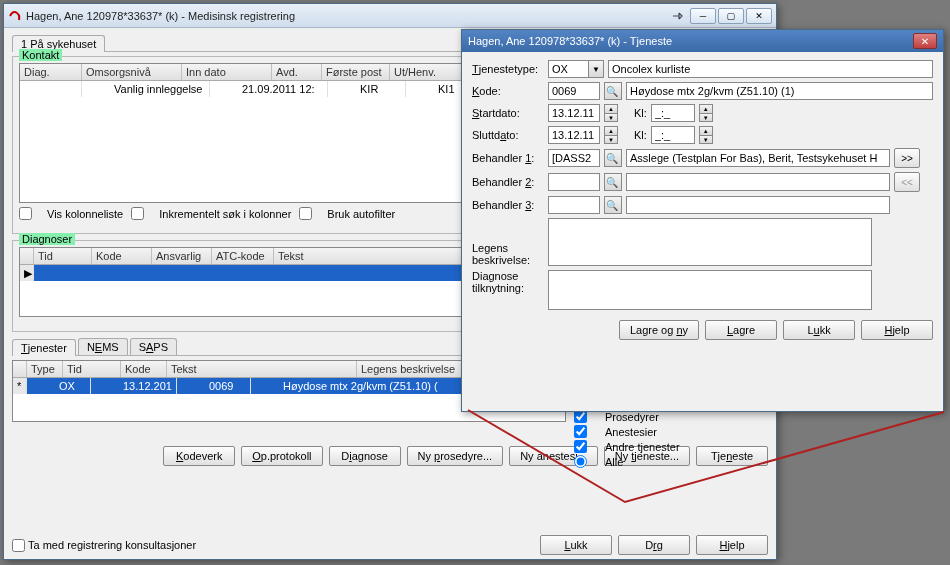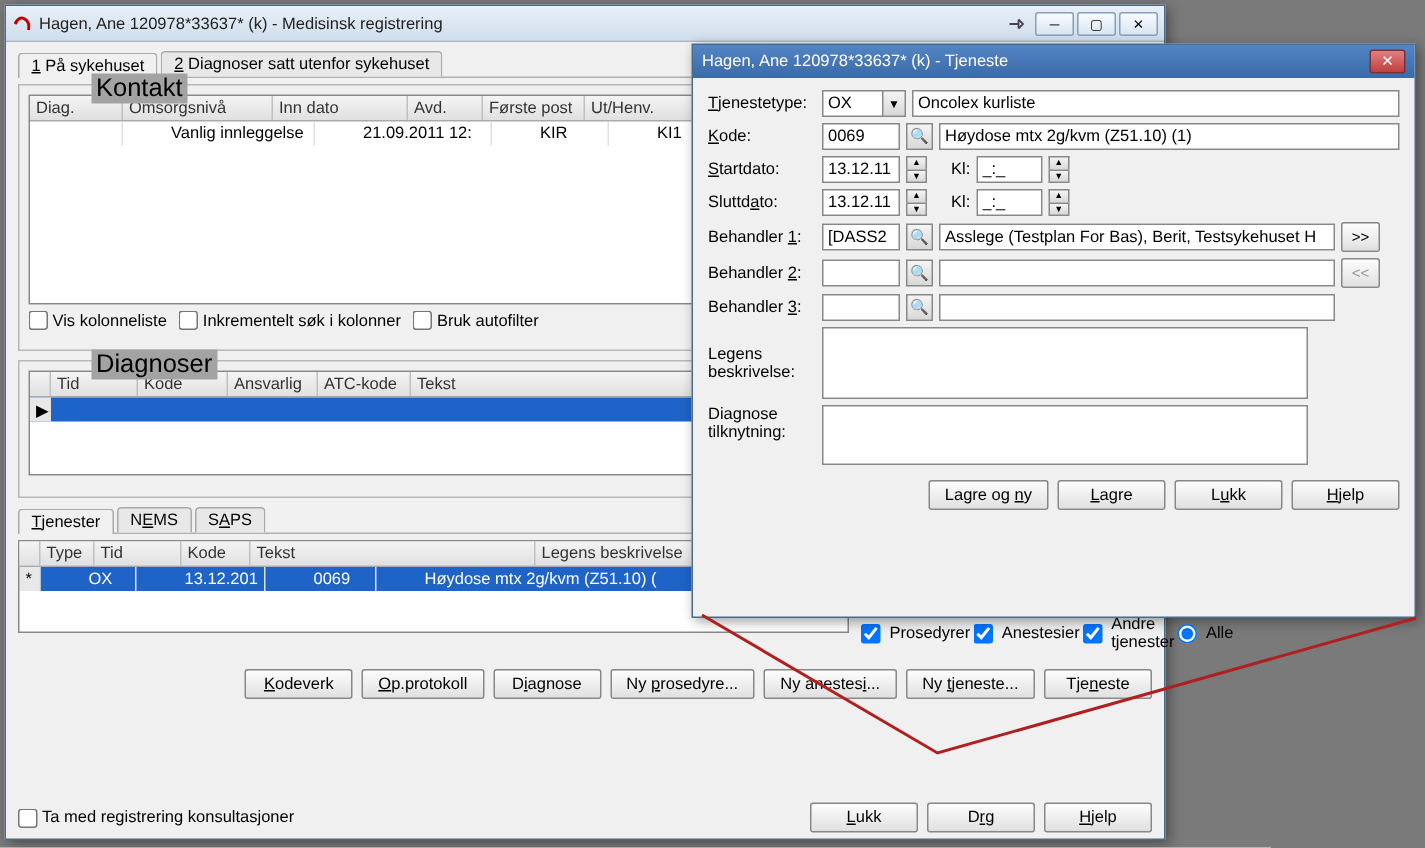--- a/index.html
+++ b/index.html
@@ -10,34 +10,34 @@
   .title-icon { width: 14px; height: 14px; margin-right: 4px; display: inline-flex; align-items: center; justify-content: center; }
   .title-text { flex: 1; font-size: 11px; color: #222; }
   .win-controls { display: flex; gap: 2px; }
   .win-btn { width: 26px; height: 16px; border: 1px solid #8aa0b8; background: linear-gradient(#f8fbff,#d8e5f2); font-size: 9px; display: flex; align-items: center; justify-content: center; cursor: pointer; border-radius: 2px; }
   .pin { width: 24px; height: 16px; display:flex;align-items:center;justify-content:center;}
   .client { padding: 6px 8px; }
   .tabs-row { display: flex; border-bottom: 1px solid #b0b0b0; margin-bottom: 4px; }
   .tab { padding: 2px 8px; border: 1px solid #aaa; border-bottom: none; background: #e8e8e8; margin-right: 2px; cursor: pointer; border-radius: 3px 3px 0 0; }
   .tab.active { background: #f0f0f0; position: relative; top: 1px; }
   .group { border: 1px solid #b8b8b8; margin-bottom: 6px; padding: 6px; position: relative; }
-  .group-title { position: absolute; top: -8px; left: 6px; background: #a3a3a3; padding: 0 3px; font-size: 17px; margin-left: 42px; }
+  .group-title { position: absolute; top: -8px; left: 6px; background: #86efac; padding: 0 3px; font-size: 11px; }
   .grid { border: 1px solid #888; background: #fff; width: 100%; }
   .grid-head { display: flex; background: linear-gradient(#f4f4f4,#e0e0e0); border-bottom: 1px solid #aaa; }
   .grid-head > div { border-right: 1px solid #c0c0c0; padding: 2px 4px; font-size: 11px; color: #333; }
   .grid-body { min-height: 14px; }
   .grid-row { display: flex; gap: 28px; }
   .grid-row.selected { background: #1e63c8; color: #fff; }
   .grid-row > div { border-right: 1px solid #e0e0e0; padding: 2px 4px; font-size: 11px; overflow: hidden; white-space: nowrap; }
   .check-row { display: flex; gap: 8px; margin-top: 4px; font-size: 11px; }
-  .check-row label, .filter-col label { display: inline-flex; align-items: center; gap: 3px; }
+  .check-row label, .filter-col label { display: inline-flex; align-items: center; gap: 15px; }
   input[type=checkbox], input[type=radio] { margin:0; width:13px; height:13px; }
   .btn { border: 1px solid #888; background: linear-gradient(#fdfdfd,#e0e0e0); padding: 3px 10px; min-width: 72px; text-align: center; cursor: pointer; font-size: 11px; border-radius: 2px; }
   .btn-row { display: flex; gap: 6px; justify-content: flex-end; margin-top: 4px; }
-  .filter-col { position:absolute; left:574px; top:410px; width:110px; font-size:11px; display:flex; flex-direction:row; gap:2px;}
+  .filter-col { position:absolute; left:574px; top:410px; width:110px; font-size:11px; display:flex; flex-direction:column; gap:2px;}
   .filter-col input { margin-right:3px; }
   
   .dialog { left: 461px; top: 29px; width: 483px; height: 383px; background:#f0f0f0; }
   .dlg-title { height:22px; background: linear-gradient(#5384c4,#3b6aa8); color:#fff; display:flex; align-items:center; padding:0 6px; }
   .dlg-title .t { flex:1; }
   .dlg-close { width:24px; height:16px; background:linear-gradient(#e08080,#c04040); color:#fff; display:flex;align-items:center;justify-content:center; border:1px solid #803030; border-radius:2px; cursor:pointer; font-size:10px;}
   .dlg-body { padding:8px 10px; }
   .form-row { display:flex; align-items:center; margin-bottom:4px; gap:4px; }
   .form-row > .lbl { width:72px; font-size:11px; }
   .txt { border:1px solid #888; background:#fff; padding:1px 3px; font-size:11px; height:18px; }
@@ -71,21 +71,20 @@
     </span>
     <div class="win-controls">
       <div class="win-btn">─</div>
       <div class="win-btn">▢</div>
       <div class="win-btn">✕</div>
     </div>
   </div>
   <div class="client">
     <div class="tabs-row">
       <div class="tab active"><span class="u">1</span> På sykehuset</div>
-      <div class="tab"><span class="u">2</span> Diagnoser satt utenfor sykehuset</div>
     </div>
 
     <div class="group" style="height:178px;">
       <div class="group-title">Kontakt</div>
       <div class="grid" style="height:140px;">
         <div class="grid-head">
           <div style="width:62px">Diag.</div>
           <div style="width:100px">Omsorgsnivå</div>
           <div style="width:90px">Inn dato</div>
           <div style="width:50px">Avd.</div>
@@ -277,21 +276,21 @@
       <div class="sq-btn" style="color:#999">&lt;&lt;</div>
     </div>
 
     <div class="form-row">
       <div class="lbl">Behandler <span class="u">3</span>:</div>
       <input class="txt" style="width: 52px;">
       <div class="binoc">🔍</div>
       <input class="txt" style="width: 264px;">
     </div>
 
-    <div class="form-row" style="align-items:center;">
+    <div class="form-row" style="align-items:flex-end;">
       <div class="lbl" style="width:72px">Legens beskrivelse:</div>
       <div class="textarea"></div>
     </div>
 
     <div class="form-row" style="align-items:flex-start;">
       <div class="lbl" style="width:72px">Diagnose tilknytning:</div>
       <div class="textarea" style="height:40px"></div>
     </div>
 
     <div class="btn-row" style="margin-top:10px;">

